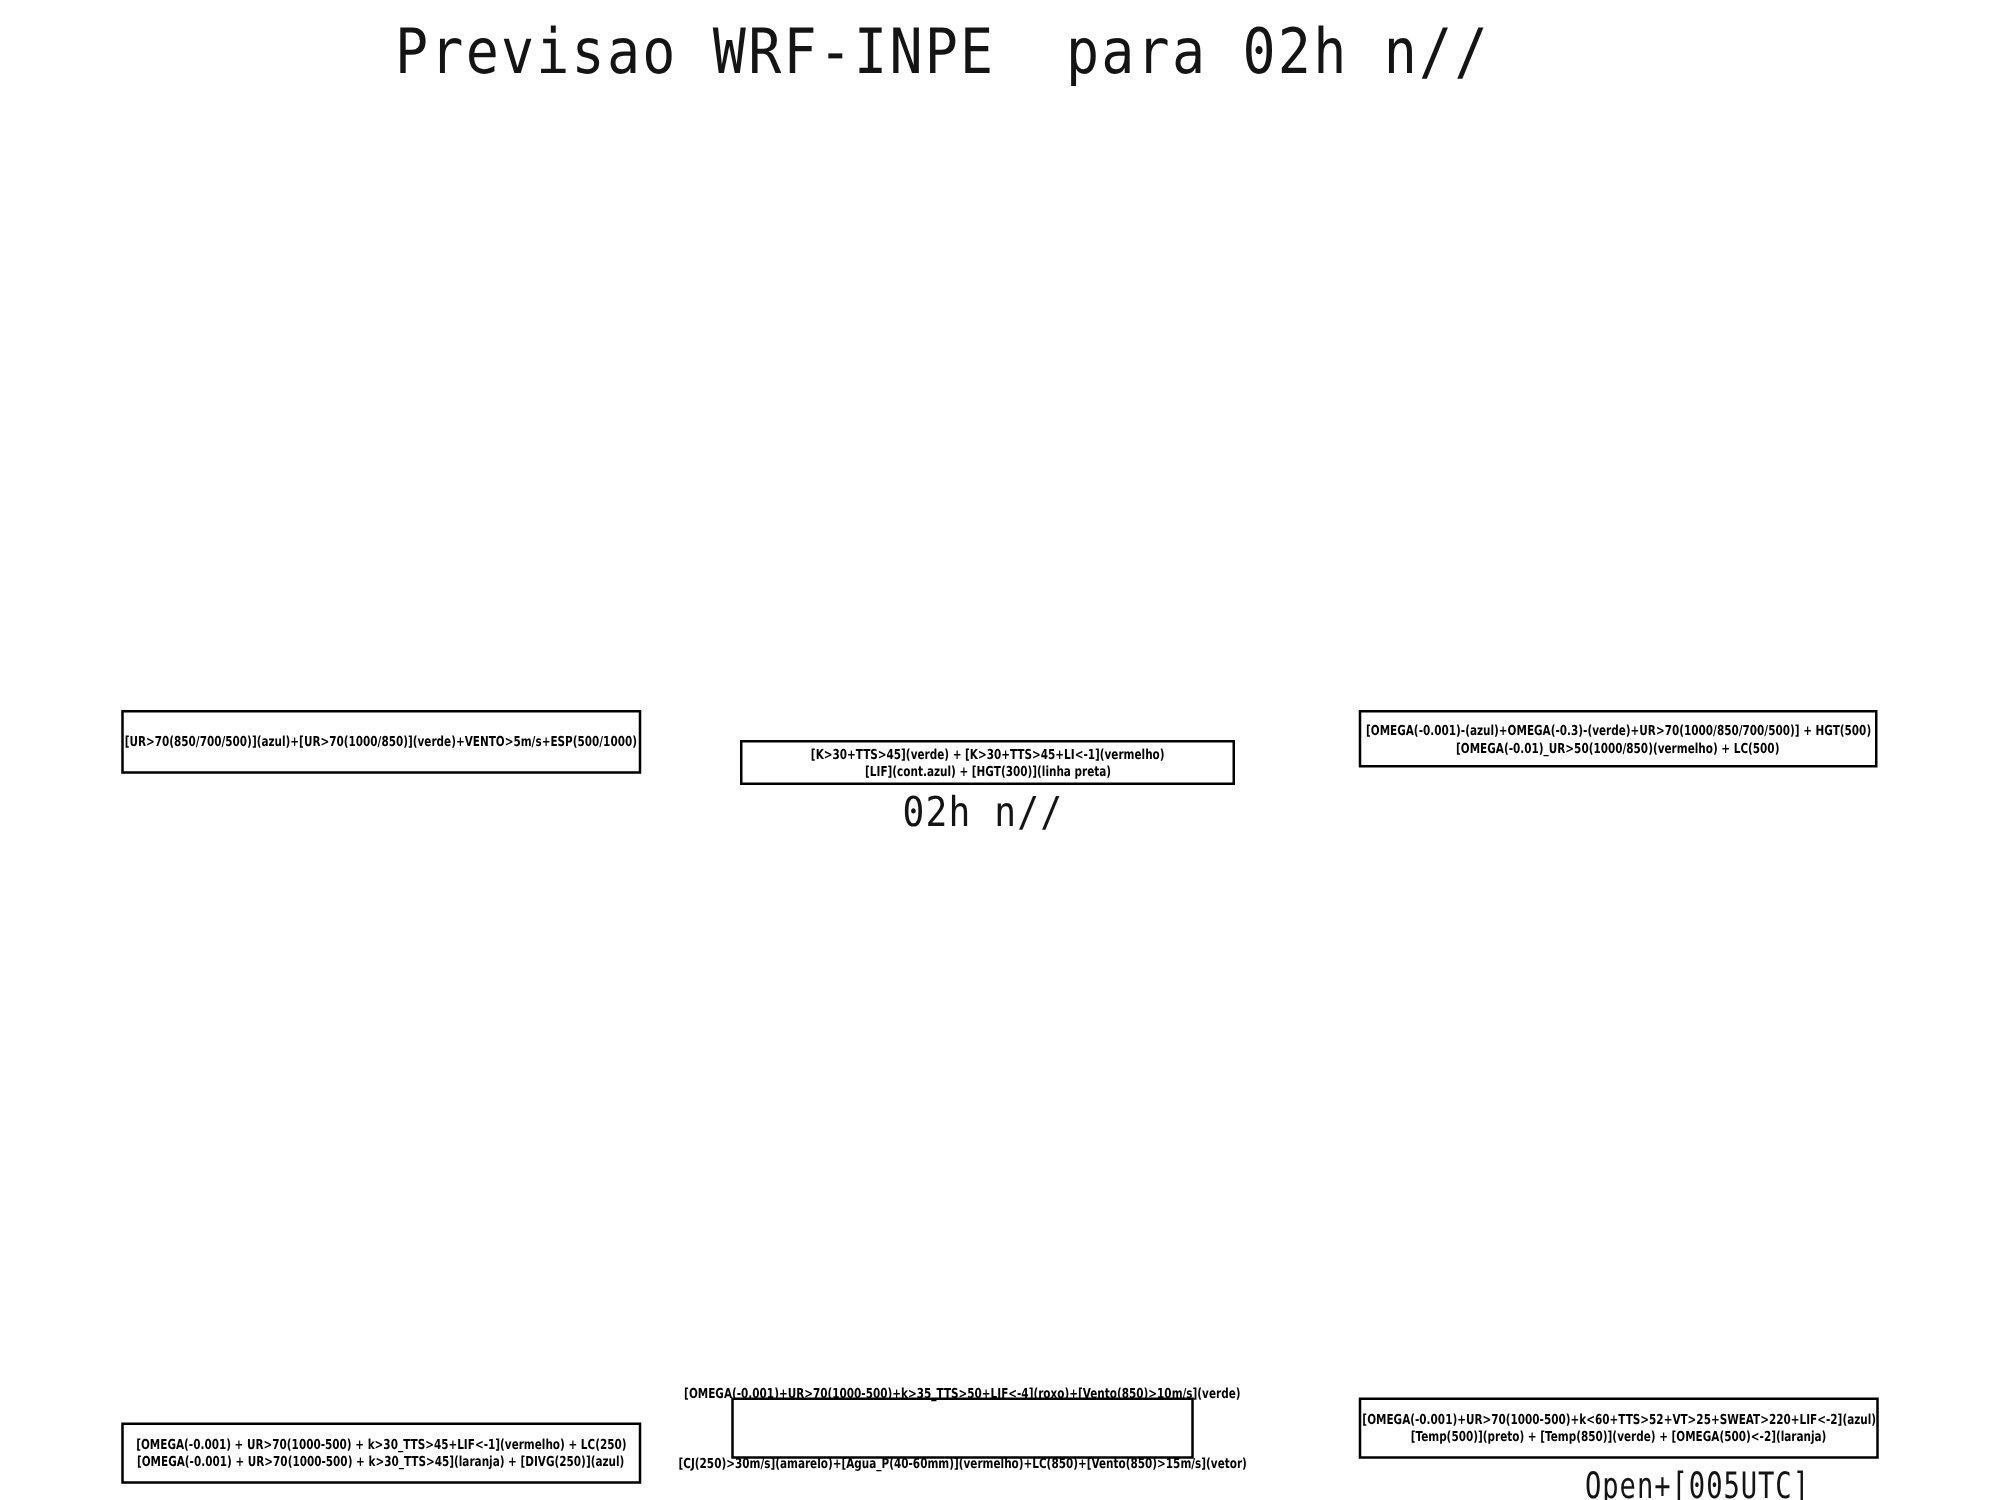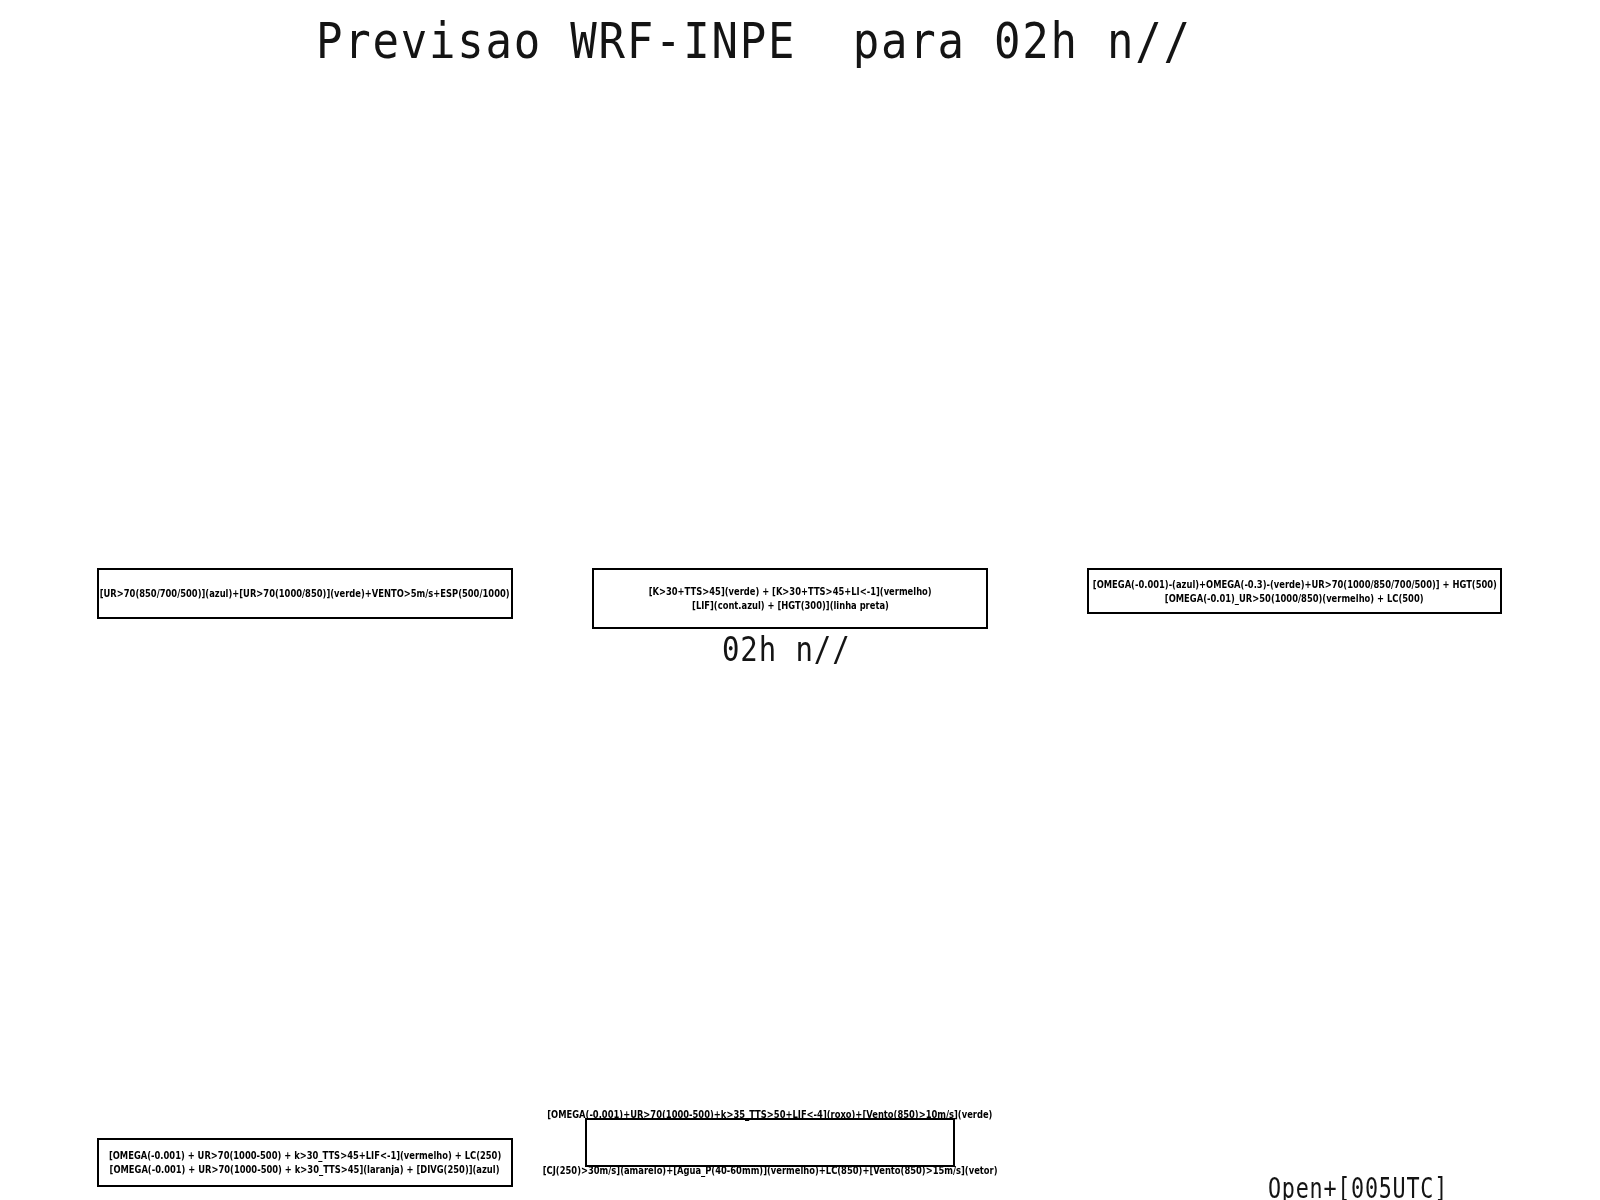--- a/index.html
+++ b/index.html
@@ -63,21 +63,21 @@
     font-family: "DejaVu Sans", sans-serif;
     font-weight: 700;
     font-size: 11px;
     line-height: 13px;
     white-space: pre;
     transform: scaleX(0.76);
     transform-origin: center center;
     color: #000000;
   }
   .box-a { left: 97px;  top: 568px; width: 416px; height: 51px; }
-  .box-b { left: 592px; top: 568px; width: 396px; height: 61px; text-align: center; }
+  .box-b { left: 592px; top: 592px; width: 396px; height: 36px; text-align: center; }
   .box-c { left: 1087px; top: 568px; width: 415px; height: 46px; }
   .box-d { left: 97px;  top: 1138px; width: 416px; height: 49px; }
   .box-e { left: 585px; top: 1118px; width: 370px; height: 49px; gap: 43px; }
   .box-f { left: 1087px; top: 1118px; width: 416px; height: 49px; }
 </style>
 </head>
 <body>
 
 <div id="canvas">
 
@@ -102,16 +102,20 @@
   <div class="legend-box box-d">
     <div class="box-line">[OMEGA(-0.001) + UR&gt;70(1000-500) + k&gt;30_TTS&gt;45+LIF&lt;-1](vermelho) + LC(250)</div>
     <div class="box-line">[OMEGA(-0.001) + UR&gt;70(1000-500) + k&gt;30_TTS&gt;45](laranja) + [DIVG(250)](azul)</div>
   </div>
 
   <div class="legend-box box-e">
     <div class="box-line">[OMEGA(-0.001)+UR&gt;70(1000-500)+k&gt;35_TTS&gt;50+LIF&lt;-4](roxo)+[Vento(850)&gt;10m/s](verde)</div>
     <div class="box-line">[CJ(250)&gt;30m/s](amarelo)+[Agua_P(40-60mm)](vermelho)+LC(850)+[Vento(850)&gt;15m/s](vetor)</div>
   </div>
 
+  <div class="legend-box box-f">
+    <div class="box-line">[OMEGA(-0.001)+UR&gt;70(1000-500)+k&lt;60+TTS&gt;52+VT&gt;25+SWEAT&gt;220+LIF&lt;-2](azul)</div>
+    <div class="box-line">[Temp(500)](preto) + [Temp(850)](verde) + [OMEGA(500)&lt;-2](laranja)</div>
+  </div>
 
   <div class="plotter footer">Open+[005UTC]</div>
 
 </div>
 
 </body></html>

